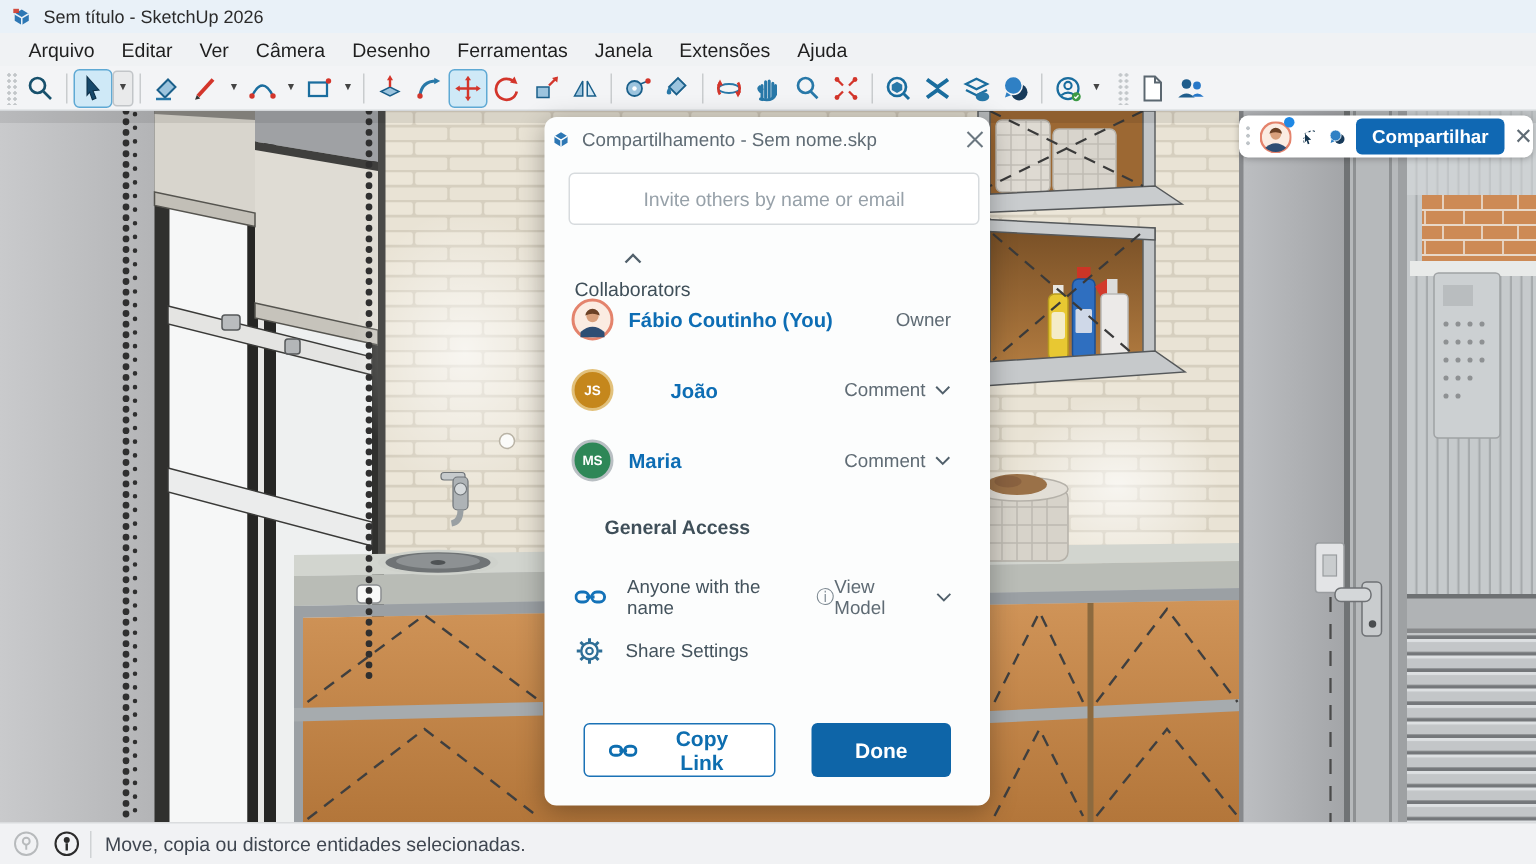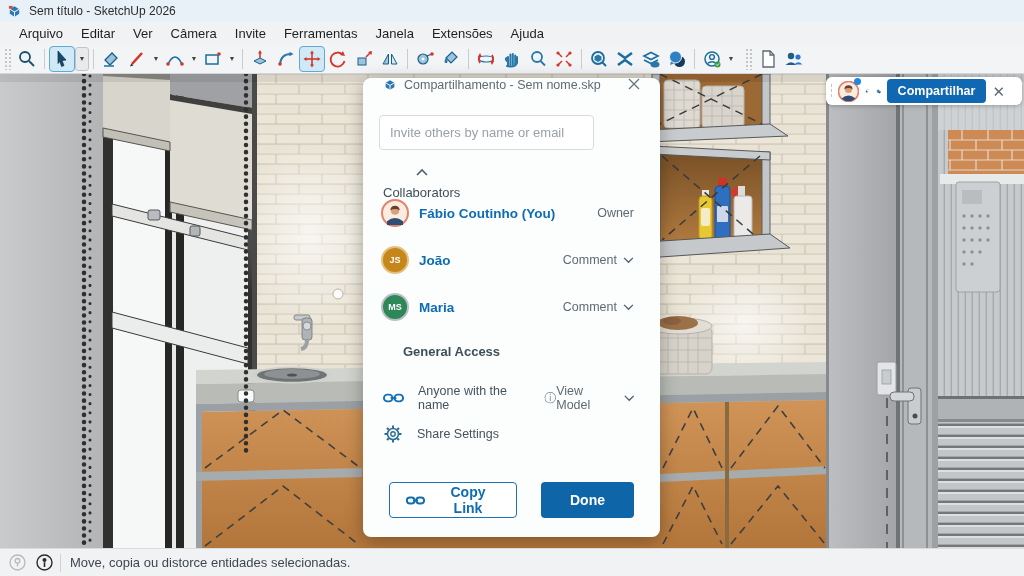--- a/index.html
+++ b/index.html
@@ -14,31 +14,31 @@
   .toolbar{position:absolute;left:0;top:44px;width:1024px;height:30px;background:#f3f4f6;border-bottom:1px solid #d4d7da;display:flex;align-items:center;padding-left:2px;box-sizing:border-box;}
   .grip{width:8px;height:22px;margin:0 2px;background:radial-gradient(circle,#c2c6c9 1px,transparent 1.3px);background-size:4px 4px;}
   .tool{width:24px;height:24px;display:flex;align-items:center;justify-content:center;border:1px solid transparent;border-radius:4px;flex:0 0 auto;}
   .tool.boxed{background:#cfe9f7;border:1px solid #5fa9d4;}
   .caret{width:12px;height:22px;display:flex;align-items:center;justify-content:center;font-size:7px;color:#444;flex:0 0 auto;}
   .caret.box{background:#e9eaeb;border:1px solid #c2c5c8;border-radius:3px;height:22px;}
   .tsep{width:1px;height:20px;background:#c9ccce;margin:0 4px;flex:0 0 auto;}
   
   .viewport{position:absolute;left:0;top:74px;width:1024px;height:474px;}
   
-  .collabbar{position:absolute;left:826px;top:3px;width:196px;height:28px;background:#fff;border-radius:6px;box-shadow:0 1px 4px rgba(0,0,0,.25);display:flex;align-items:center;padding:0 17px 0 4px;box-sizing:border-box;gap:6px;}
+  .collabbar{position:absolute;left:826px;top:3px;width:196px;height:28px;background:#fff;border-radius:6px;box-shadow:0 1px 4px rgba(0,0,0,.25);display:flex;align-items:center;padding:0 0 0 4px;box-sizing:border-box;gap:6px;}
   .dots{width:7px;height:16px;background:radial-gradient(circle,#bfc4c8 1.1px,transparent 1.4px);background-size:4px 5px;}
   .cavatar{position:relative;width:21px;height:21px;flex:0 0 auto;}
   .bluedot{position:absolute;right:-2px;top:-3px;width:7px;height:7px;border-radius:50%;background:#1e88e5;}
   .share-btn{background:#1068b3;color:#fff;font-size:12.5px;font-weight:700;border:none;border-radius:4px;padding:5px 11px;cursor:pointer;}
   .xclose{font-size:15px;color:#5f6b74;width:16px;text-align:center;cursor:pointer;line-height:1;}
   
   .dialog{position:absolute;left:363px;top:4px;width:297px;height:459px;background:#fcfdfd;border-radius:8px;box-shadow:0 4px 18px rgba(0,0,0,.3);box-sizing:border-box;}
-  .d-head{position:absolute;left:0;top:0;width:100%;height:30px;display:flex;padding:0 20px;box-sizing:border-box;}
+  .d-head{position:absolute;left:0;top:0;width:100%;height:30px;display:flex;align-items:center;padding:0 4px;box-sizing:border-box;}
   .d-title{font-size:12.5px;color:#5f6b74;margin-left:7px;flex:1;}
-  .d-input{position:absolute;left:16px;top:37px;width:215px;height:35px;border:1px solid #d7dbde;border-radius:4px;background:#fff;font-size:13px;color:#333;padding:0 10px;box-sizing:border-box;font-family:"Liberation Sans",sans-serif;}
+  .d-input{position:absolute;left:16px;top:37px;width:274px;height:35px;border:1px solid #d7dbde;border-radius:4px;background:#fff;font-size:13px;color:#333;padding:0 10px;box-sizing:border-box;font-family:"Liberation Sans",sans-serif;text-align:center;}
   .d-input::placeholder{color:#97a1a9;}
   .collab-hdr{position:absolute;left:20px;top:90px;display:flex;align-items:center;gap:9px;font-size:13px;color:#3f4f59;flex-direction:column;}
   .crow{position:absolute;left:0;width:100%;height:34px;display:flex;align-items:center;padding:0 26px 0 18px;box-sizing:border-box;}
   .avatar{width:28px;height:28px;border-radius:50%;display:flex;align-items:center;justify-content:center;font-size:9px;font-weight:700;color:#fff;box-sizing:border-box;flex:0 0 auto;}
   .avatar.ring-gold{border:2px solid #e2c17c;}
   .avatar.ring-gray{border:2px solid #b9bfc3;}
   .cname{font-size:13.5px;font-weight:600;color:#0d6db4;margin-left:10px;flex:1;}
   .crole{font-size:12.5px;color:#5f6b74;display:flex;align-items:center;gap:6px;}
   .ga-label{position:absolute;left:40px;top:266px;font-size:13px;font-weight:700;color:#3f4f59;}
   .ga-row{position:absolute;left:0;width:100%;display:flex;align-items:center;padding:0 26px 0 20px;box-sizing:border-box;}
@@ -65,21 +65,21 @@
         <rect x="2" y="2" width="4" height="3" fill="#cf3a2a" opacity="0.9"></rect>
       </svg>
     <span class="t-title">Sem título - SketchUp 2026</span>
   </div>
 
   <div class="menubar">
     <span class="mitem">Arquivo</span>
     <span class="mitem">Editar</span>
     <span class="mitem">Ver</span>
     <span class="mitem">Câmera</span>
-    <span class="mitem">Invite</span>
+    <span class="mitem">Desenho</span>
     <span class="mitem">Ferramentas</span>
     <span class="mitem">Janela</span>
     <span class="mitem">Extensões</span>
     <span class="mitem">Ajuda</span>
   </div>
 
   <div class="toolbar">
     <div class="grip"></div>
     <div class="tool">
         <svg width="20" height="20" viewBox="0 0 20 20">
@@ -543,21 +543,21 @@
           <svg width="24" height="24" viewBox="0 0 21 21">
               <circle cx="10.5" cy="8.5" r="3.6" fill="#d9a07c"></circle>
               <path d="M10.5,4.2 a4.4,4.4 0 0 1 4.2,4 a9,9 0 0 0 -8.4,0 a4.4,4.4 0 0 1 4.2,-4" fill="#6b4126"></path>
               <path d="M3.5,17.8 Q10.5,11.8 17.5,17.8 L17.5,21 L3.5,21 Z" fill="#2e4e74"></path>
             </svg>
         </div>
         <span class="cname">Fábio Coutinho (You)</span>
         <span class="crole">Owner</span>
       </div>
 
-      <div class="crow" style="top:165px;">
+      <div class="crow" style="top:165px;gap:28px;">
         <div class="avatar ring-gold" style="background: rgb(197, 135, 28);">
             <span>JS</span>
           </div>
         <span class="cname">João</span>
         <span class="crole">
             <span>Comment</span>
             <svg width="11" height="7" viewBox="0 0 12 8">
               <path d="M1,1 L6,6 L11,1" fill="none" stroke="#51606b" stroke-width="1.5"></path>
             </svg>
           </span>

